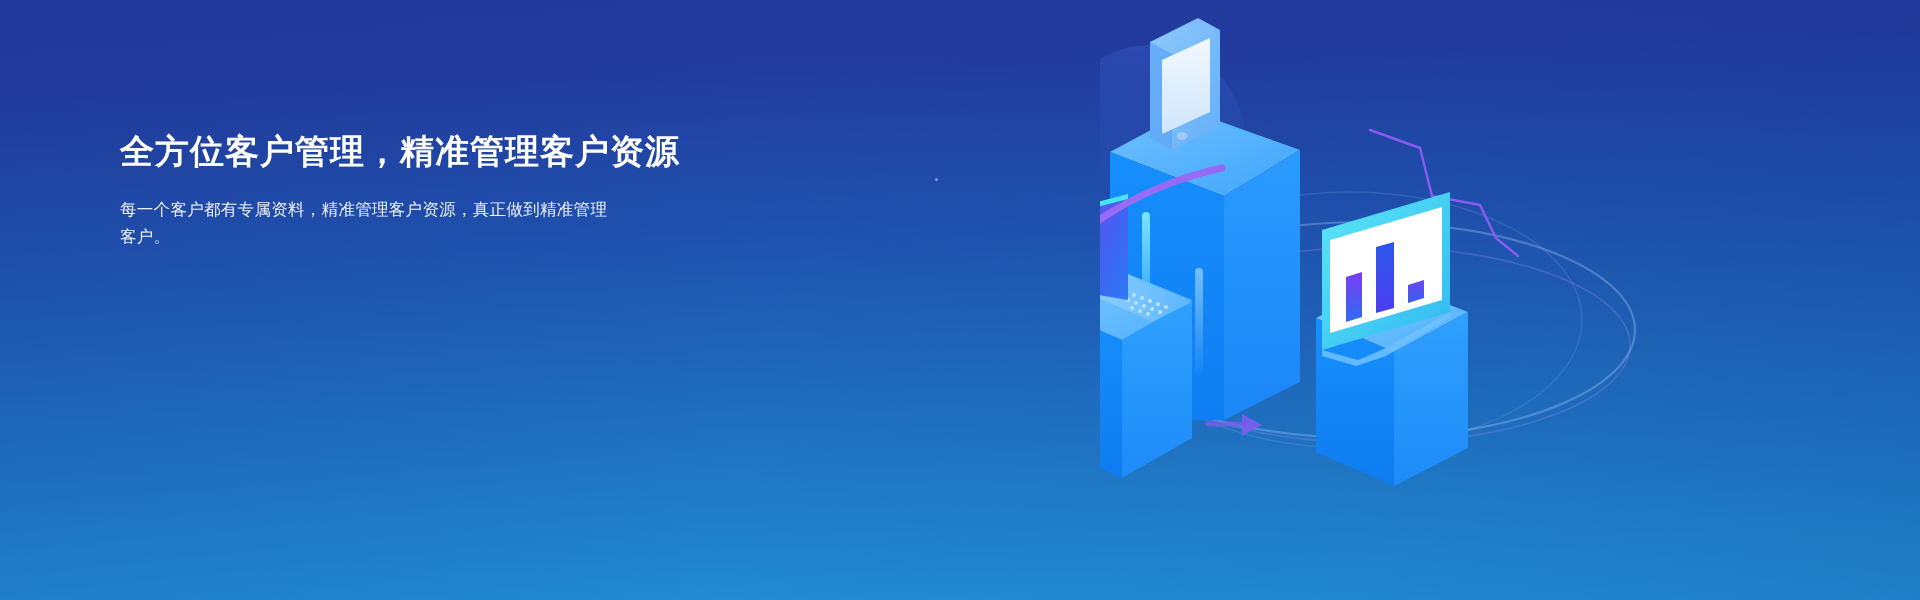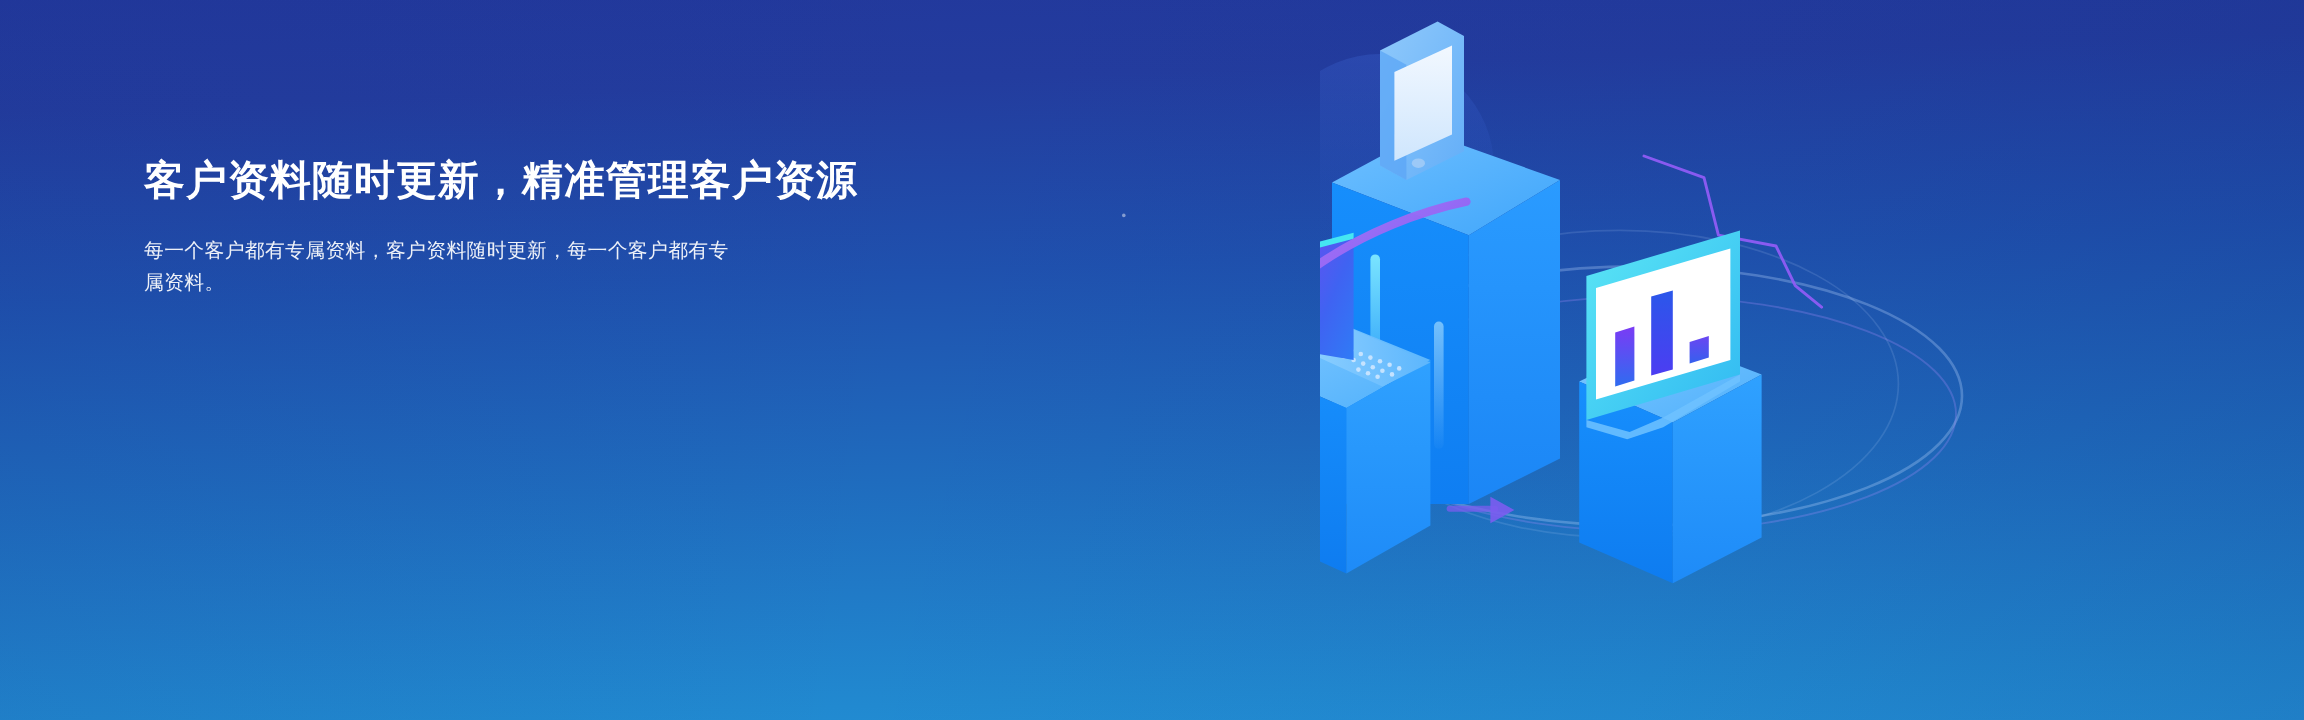--- a/index.html
+++ b/index.html
@@ -293,19 +293,19 @@
 
       <g>
         <path d="M 108 424 L 146 424" stroke="#7b5cf0" stroke-width="5" stroke-linecap="round" opacity="0.75"></path>
         <polygon points="142,414 162,425 142,436" fill="#7b5cf0" opacity="0.9"></polygon>
       </g>
 
     </svg>
   </div>
 
   <div class="copy">
-    <h1 class="headline">客户资料随时更新，精准管理客户资源</h1>
-
-    <p class="subcopy">每一个客户都有专属资料，客户资料随时更新，每一个客户都有专属资料。</p>
+    <h1 class="headline">全方位客户管理，精准管理客户资源</h1>
+
+    <p class="subcopy">每一个客户都有专属资料，精准管理客户资源，真正做到精准管理客户。</p>
 
   </div>
 
 </div>
 
 </body></html>

